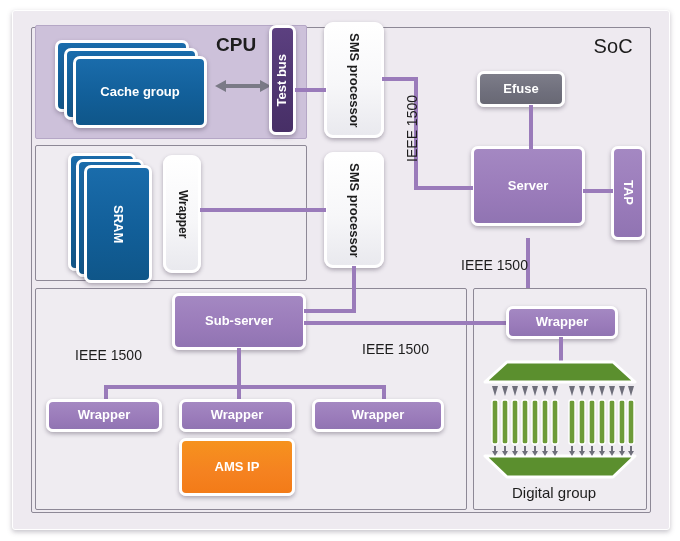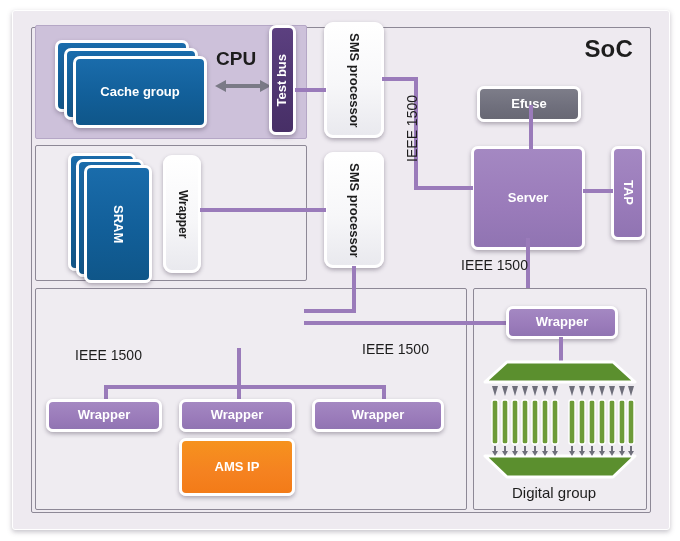--- a/index.html
+++ b/index.html
@@ -27,21 +27,21 @@
   .soc-inner-rule{
     position:absolute;
     left:18px;top:16px;right:18px;bottom:16px;
     border:1px solid #8d8896;
     border-radius:2px;
     pointer-events:none;
   }
   .soc-title{
     position:absolute;
     right:36px;top:24px;
-    font-size:24px;font-weight:bold;color:#1d1d1d;
+    font-size:20px;font-weight:normal;color:#1d1d1d;
     letter-spacing:.2px;
   }
   
   .panel{
     position:absolute;
     border:1px solid #8d8896;
     background:#efecf1;
     border-radius:2px;
   }
   .panel.cpu{
@@ -145,21 +145,21 @@
   </div>
 
   <div class="panel cpu" style="left:35px;top:25px;width:270px;height:112px;"></div>
 
   <div class="stack-ghost" style="left:55px;top:40px;width:134px;height:72px;"></div>
   <div class="stack-ghost" style="left:64px;top:48px;width:134px;height:72px;"></div>
   <div class="blk blue" style="left:73px;top:56px;width:134px;height:72px;">
     <span>Cache group</span>
   </div>
 
-  <div class="lab bold" style="left:216px;top:48px;">CPU</div>
+  <div class="lab bold" style="left:216px;top:34px;">CPU</div>
 
   <div class="bidir" style="left:215px;top:76px;width:56px;height:20px;">
     <svg width="56" height="20" viewBox="0 0 56 20">
       <path d="M0 10 L11 4 L11 8 L45 8 L45 4 L56 10 L45 16 L45 12 L11 12 L11 16 Z" fill="#7a7a86"></path>
     </svg>
   </div>
 
   <div class="blk dkpurple" style="left:269px;top:25px;width:27px;height:110px;">
     <span class="rot-lab">Test bus</span>
   </div>
@@ -175,24 +175,24 @@
     <span class="rot-lab-cw">Wrapper</span>
   </div>
 
   <div class="blk white" style="left:324px;top:22px;width:60px;height:116px;">
     <span class="rot-lab-cw">SMS processor</span>
   </div>
   <div class="blk white" style="left:324px;top:152px;width:60px;height:116px;">
     <span class="rot-lab-cw">SMS processor</span>
   </div>
 
-  <div class="blk gray" style="left:477px;top:86px;width:104px;height:36px;">
+  <div class="blk gray" style="left:477px;top:71px;width:88px;height:36px;">
     <span>Efuse</span>
   </div>
-  <div class="blk purple" style="left:471px;top:146px;width:114px;height:104px;">
+  <div class="blk purple" style="left:471px;top:146px;width:114px;height:80px;">
     <span>Server</span>
   </div>
   <div class="blk purple" style="left:611px;top:146px;width:34px;height:94px;">
     <span class="rot-lab-cw">TAP</span>
   </div>
 
   <div class="wire wire-h" style="left:295px;top:88px;width:31px;"></div>
 
   <div class="wire wire-h" style="left:200px;top:208px;width:126px;"></div>
 
@@ -209,20 +209,23 @@
   <div class="wire wire-v" style="left:526px;top:238px;height:82px;"></div>
 
   <div class="lab rot" style="left:404px;top:95px;">IEEE 1500</div>
 
   <div class="lab" style="left:461px;top:257px;">IEEE 1500</div>
 
   <div class="panel" style="left:35px;top:288px;width:430px;height:220px;"></div>
 
   <div class="panel" style="left:473px;top:288px;width:172px;height:220px;"></div>
 
+  <div class="blk purple" style="left:172px;top:293px;width:134px;height:57px;">
+    <span>Sub-server</span>
+  </div>
 
   <div class="wire wire-v" style="left:352px;top:266px;height:47px;"></div>
   <div class="wire wire-h" style="left:304px;top:309px;width:50px;"></div>
 
   <div class="wire wire-h" style="left:304px;top:321px;width:208px;"></div>
 
   <div class="wire wire-v" style="left:237px;top:348px;height:40px;"></div>
 
   <div class="wire wire-h" style="left:104px;top:385px;width:282px;"></div>
 

